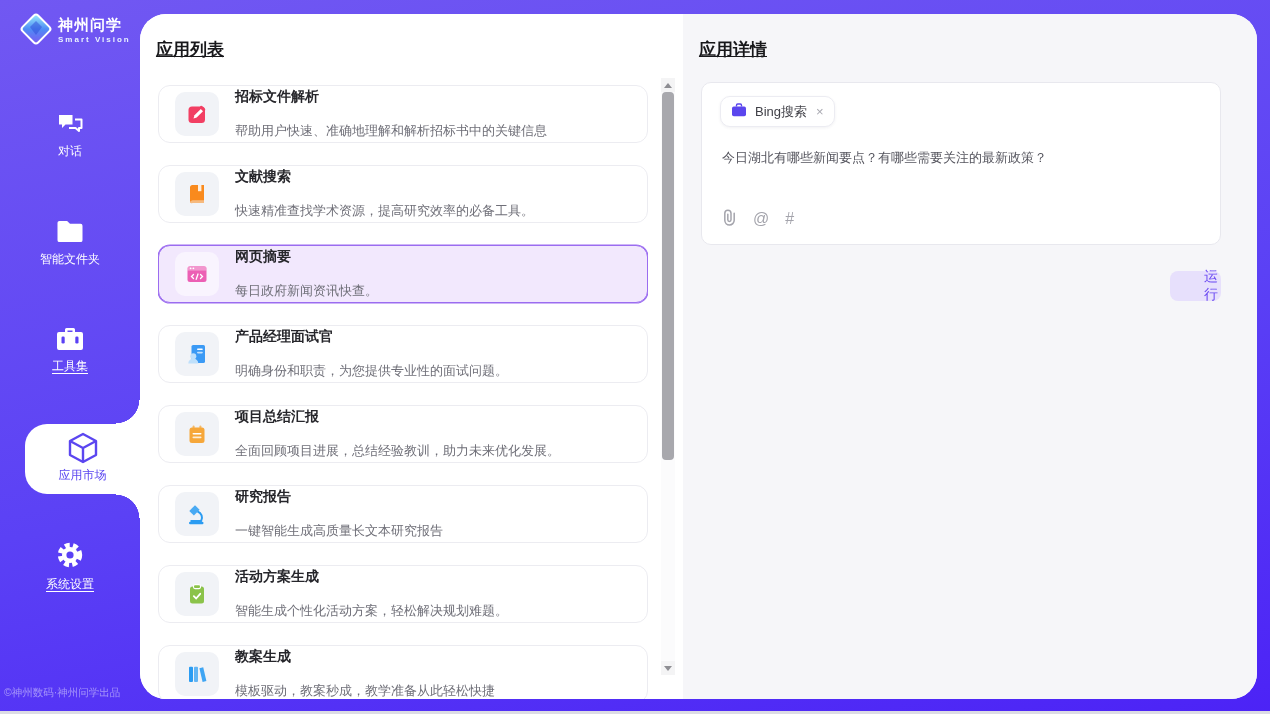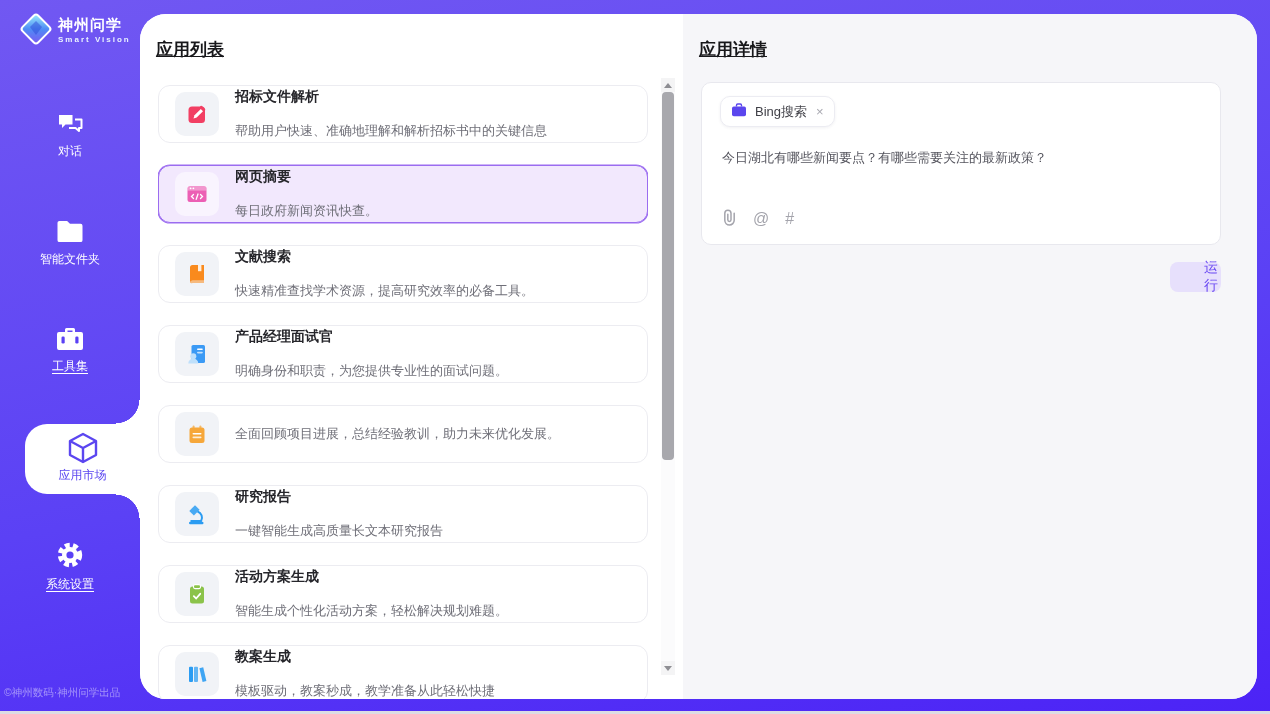--- a/index.html
+++ b/index.html
@@ -70,21 +70,21 @@
                  border:1px solid #e8e8ee; border-radius:10px; cursor:text; }
   .tool-tag { position:absolute; left:18px; top:13px; height:31px; display:inline-flex; align-items:center;
               gap:8px; padding:0 10px; background:#fff; border:1px solid #ececf2; border-radius:10px;
               box-shadow:0 1px 3px rgba(50,50,90,.07); cursor:pointer; }
   .tag-label { font-size:13px; color:#3f3f46; }
   .tag-close { font-size:13px; color:#a8a8b0; margin-left:1px; cursor:pointer; }
   .prompt { position:absolute; left:20px; top:66px; right:20px; font-size:13px; color:#55555e; }
   .attach-row { position:absolute; left:20px; bottom:15px; display:flex; align-items:center; gap:16px;
                 color:#a4a4ac; }
   .glyph-btn { font-size:16px; color:#a4a4ac; cursor:pointer; line-height:1; }
-  .run-btn { position:absolute; top:248px; right:36px; width:51px; height:30px; background:#e7e0fc;
+  .run-btn { position:absolute; top:257px; right:36px; width:51px; height:30px; background:#e7e0fc;
              color:#6a48f2; font-size:14px; border:none; border-radius:8px; display:flex;
              align-items:center; justify-content:center; cursor:pointer; font-family:inherit;padding-left:31px; }
 </style>
 </head>
 <body>
 
 <div class="stage">
 
   <div class="sidebar">
     <div class="brand">
@@ -171,51 +171,51 @@
                 <rect x="2.5" y="3.5" width="16.5" height="16.5" rx="3.5" fill="#f23f63"></rect>
                 <path d="M7.5 15.5l1-3.2 6.3-6.3 2.2 2.2-6.3 6.3z" fill="#fff"></path>
                 <path d="M15.2 3.8l3 3" stroke="#f23f63" stroke-width="2.2" stroke-linecap="round"></path>
               </svg>
             </span>
     <span class="card-text">
       <span class="card-title">招标文件解析</span>
       <span class="card-desc">帮助用户快速、准确地理解和解析招标书中的关键信息</span>
     </span>
   </div>
+          <div class="card">
+    <span class="icon-box">
+              <svg width="20" height="22" viewBox="0 0 20 22">
+                <path d="M3 4.5A2.5 2.5 0 0 1 5.5 2H17v15.5H5.8A2.8 2.8 0 0 0 3 19.8z" fill="#f98a1d"></path>
+                <path d="M3 19.8A2.8 2.8 0 0 1 5.8 17.5H17V20H5.5A2.5 2.5 0 0 1 3 19.8z" fill="#f98a1d" opacity=".55"></path>
+                <rect x="11" y="2" width="3.4" height="6.2" fill="#fff" opacity=".85"></rect>
+              </svg>
+            </span>
+    <span class="card-text">
+      <span class="card-title">文献搜索</span>
+      <span class="card-desc">快速精准查找学术资源，提高研究效率的必备工具。</span>
+    </span>
+  </div>
           <div class="card selected">
     <span class="icon-box">
               <svg width="22" height="20" viewBox="0 0 22 20">
                 <rect x="1.5" y="2" width="19" height="16" rx="2.5" fill="#ec5fb4"></rect>
                 <rect x="1.5" y="2" width="19" height="4.6" fill="#fff" opacity=".35"></rect>
                 <circle cx="4.6" cy="4.3" r=".9" fill="#fff"></circle>
                 <circle cx="7.4" cy="4.3" r=".9" fill="#fff"></circle>
                 <path d="M7.5 10.5 5.5 12.5l2 2M14.5 10.5l2 2-2 2M12 10l-1.8 5.4" stroke="#fff" stroke-width="1.3" fill="none" stroke-linecap="round"></path>
               </svg>
             </span>
     <span class="card-text">
       <span class="card-title">网页摘要</span>
       <span class="card-desc">每日政府新闻资讯快查。</span>
     </span>
   </div>
           <div class="card">
     <span class="icon-box">
               <svg width="20" height="22" viewBox="0 0 20 22">
-                <path d="M3 4.5A2.5 2.5 0 0 1 5.5 2H17v15.5H5.8A2.8 2.8 0 0 0 3 19.8z" fill="#f98a1d"></path>
-                <path d="M3 19.8A2.8 2.8 0 0 1 5.8 17.5H17V20H5.5A2.5 2.5 0 0 1 3 19.8z" fill="#f98a1d" opacity=".55"></path>
-                <rect x="11" y="2" width="3.4" height="6.2" fill="#fff" opacity=".85"></rect>
-              </svg>
-            </span>
-    <span class="card-text">
-      <span class="card-title">文献搜索</span>
-      <span class="card-desc">快速精准查找学术资源，提高研究效率的必备工具。</span>
-    </span>
-  </div>
-          <div class="card">
-    <span class="icon-box">
-              <svg width="20" height="22" viewBox="0 0 20 22">
                 <rect x="4.5" y="2" width="13.5" height="18" rx="1.6" fill="#3b9af5"></rect>
                 <rect x="10" y="5.5" width="5.8" height="1.6" rx=".8" fill="#fff"></rect>
                 <rect x="10" y="8.8" width="5.8" height="1.6" rx=".8" fill="#fff" opacity=".7"></rect>
                 <circle cx="6.3" cy="13.2" r="3" fill="#bfe0fb"></circle>
                 <path d="M1.3 20.6a5 5 0 0 1 10 0z" fill="#bfe0fb"></path>
               </svg>
             </span>
     <span class="card-text">
       <span class="card-title">产品经理面试官</span>
       <span class="card-desc">明确身份和职责，为您提供专业性的面试问题。</span>
@@ -225,20 +225,21 @@
     <span class="icon-box">
               <svg width="20" height="21" viewBox="0 0 20 21">
                 <rect x="2.5" y="3.5" width="15" height="15.5" rx="2.5" fill="#f6a73a"></rect>
                 <rect x="5.6" y="1.5" width="2" height="4.2" rx="1" fill="#f6a73a" opacity=".75"></rect>
                 <rect x="12.4" y="1.5" width="2" height="4.2" rx="1" fill="#f6a73a" opacity=".75"></rect>
                 <rect x="5.5" y="9" width="9" height="1.6" rx=".8" fill="#fff"></rect>
                 <rect x="5.5" y="12.6" width="9" height="1.6" rx=".8" fill="#fff" opacity=".8"></rect>
               </svg>
             </span>
     <span class="card-text">
+      <span class="card-title">项目总结汇报</span>
       <span class="card-desc">全面回顾项目进展，总结经验教训，助力未来优化发展。</span>
     </span>
   </div>
           <div class="card">
     <span class="icon-box">
               <svg width="20" height="22" viewBox="0 0 20 22">
                 <path d="M8 2.2l4.6 4.6-5.7 5.7-4.6-4.6z" fill="#2b9cf2" opacity=".85"></path>
                 <path d="M10.5 8.5a6.6 6.6 0 0 1 3.6 9.6H3.5" fill="none" stroke="#2b9cf2" stroke-width="2"></path>
                 <rect x="2" y="18.8" width="14.5" height="2.4" rx="1.2" fill="#2b9cf2"></rect>
               </svg>

